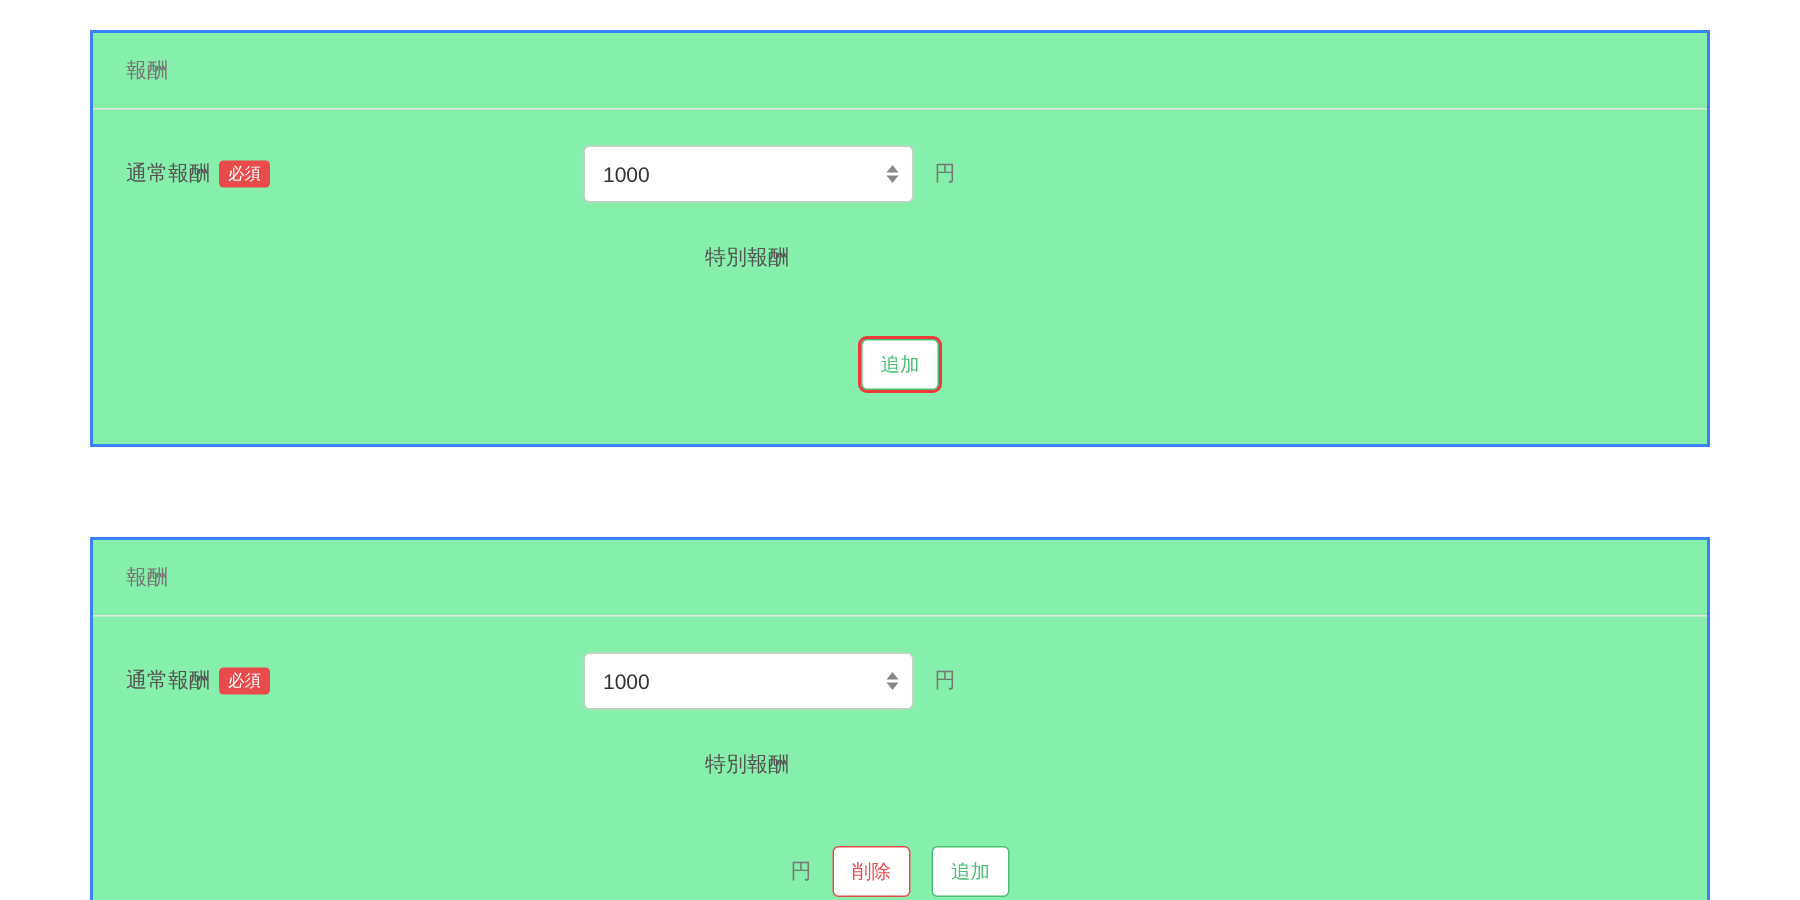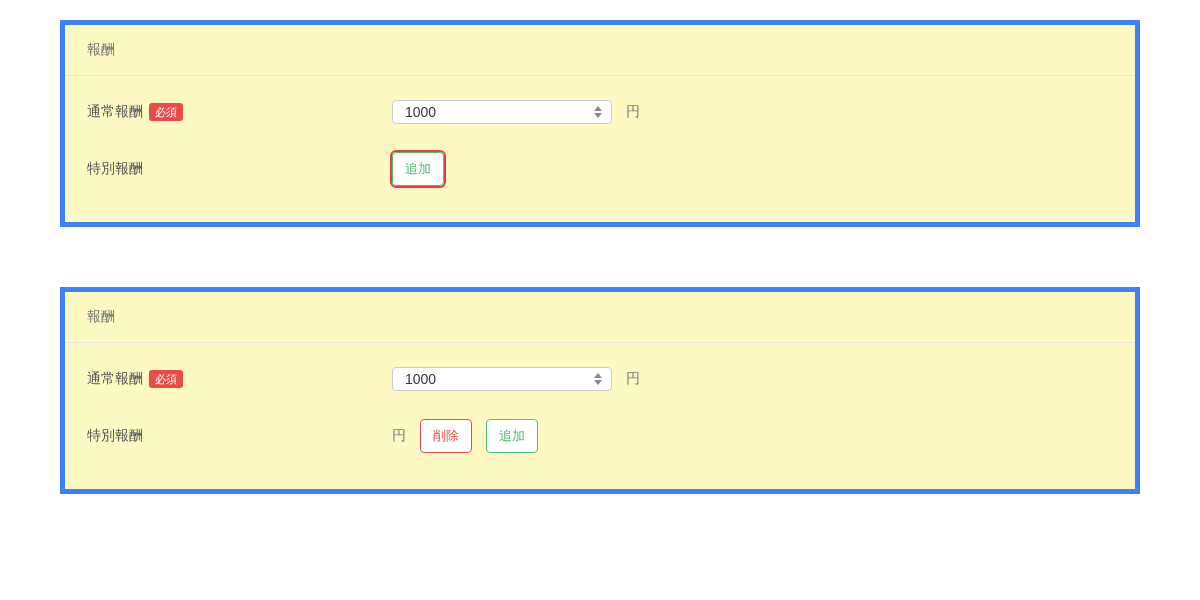--- a/index.html
+++ b/index.html
@@ -4,40 +4,40 @@
 <style>
   * { box-sizing: border-box; margin: 0; padding: 0; }
   body {
     font-family: -apple-system, BlinkMacSystemFont, "Hiragino Sans", "Hiragino Kaku Gothic ProN", Meiryo, sans-serif;
     background: #fff;
     padding: 20px 60px;
     font-size: 14px;
     color: #333;
   }
   .card {
-    border: 5px solid #3b82f6;
+    border: 2px solid #3b82f6;
     margin-bottom: 60px;
-    background: #fef9c3;
+    background: #86efac;
   }
   .card-header {
     padding: 16px 22px;
     border-bottom: 1px solid #e5e5e5;
     color: #777;
     font-size: 14px;
   }
   .card-body {
     padding: 24px 22px 36px 22px;
   }
   .form-row {
     display: flex;
     align-items: center;
     margin-bottom: 28px;
     gap: 45px;
   }
-  .form-row:last-child { margin-bottom: 0; }
+  .form-row:last-child { margin-bottom: 0; flex-direction: column; }
   .row-label {
     width: 260px;
     flex-shrink: 0;
     color: #555;
     font-size: 14px;
     display: flex;
     align-items: center;
   }
   .badge-required {
     display: inline-block;
@@ -50,21 +50,21 @@
     line-height: 1.3;
   }
   .row-controls {
     display: flex;
     align-items: center;
     gap: 14px;
   }
   .num-input {
     position: relative;
     width: 220px;
-    height: 24px;
+    height: 38px;
     border: 1px solid #ccc;
     border-radius: 4px;
     background: #fff;
     display: flex;
     align-items: center;
     padding: 0 12px;
     font-size: 14px;
   }
   .num-input .stepper {
     position: absolute;

